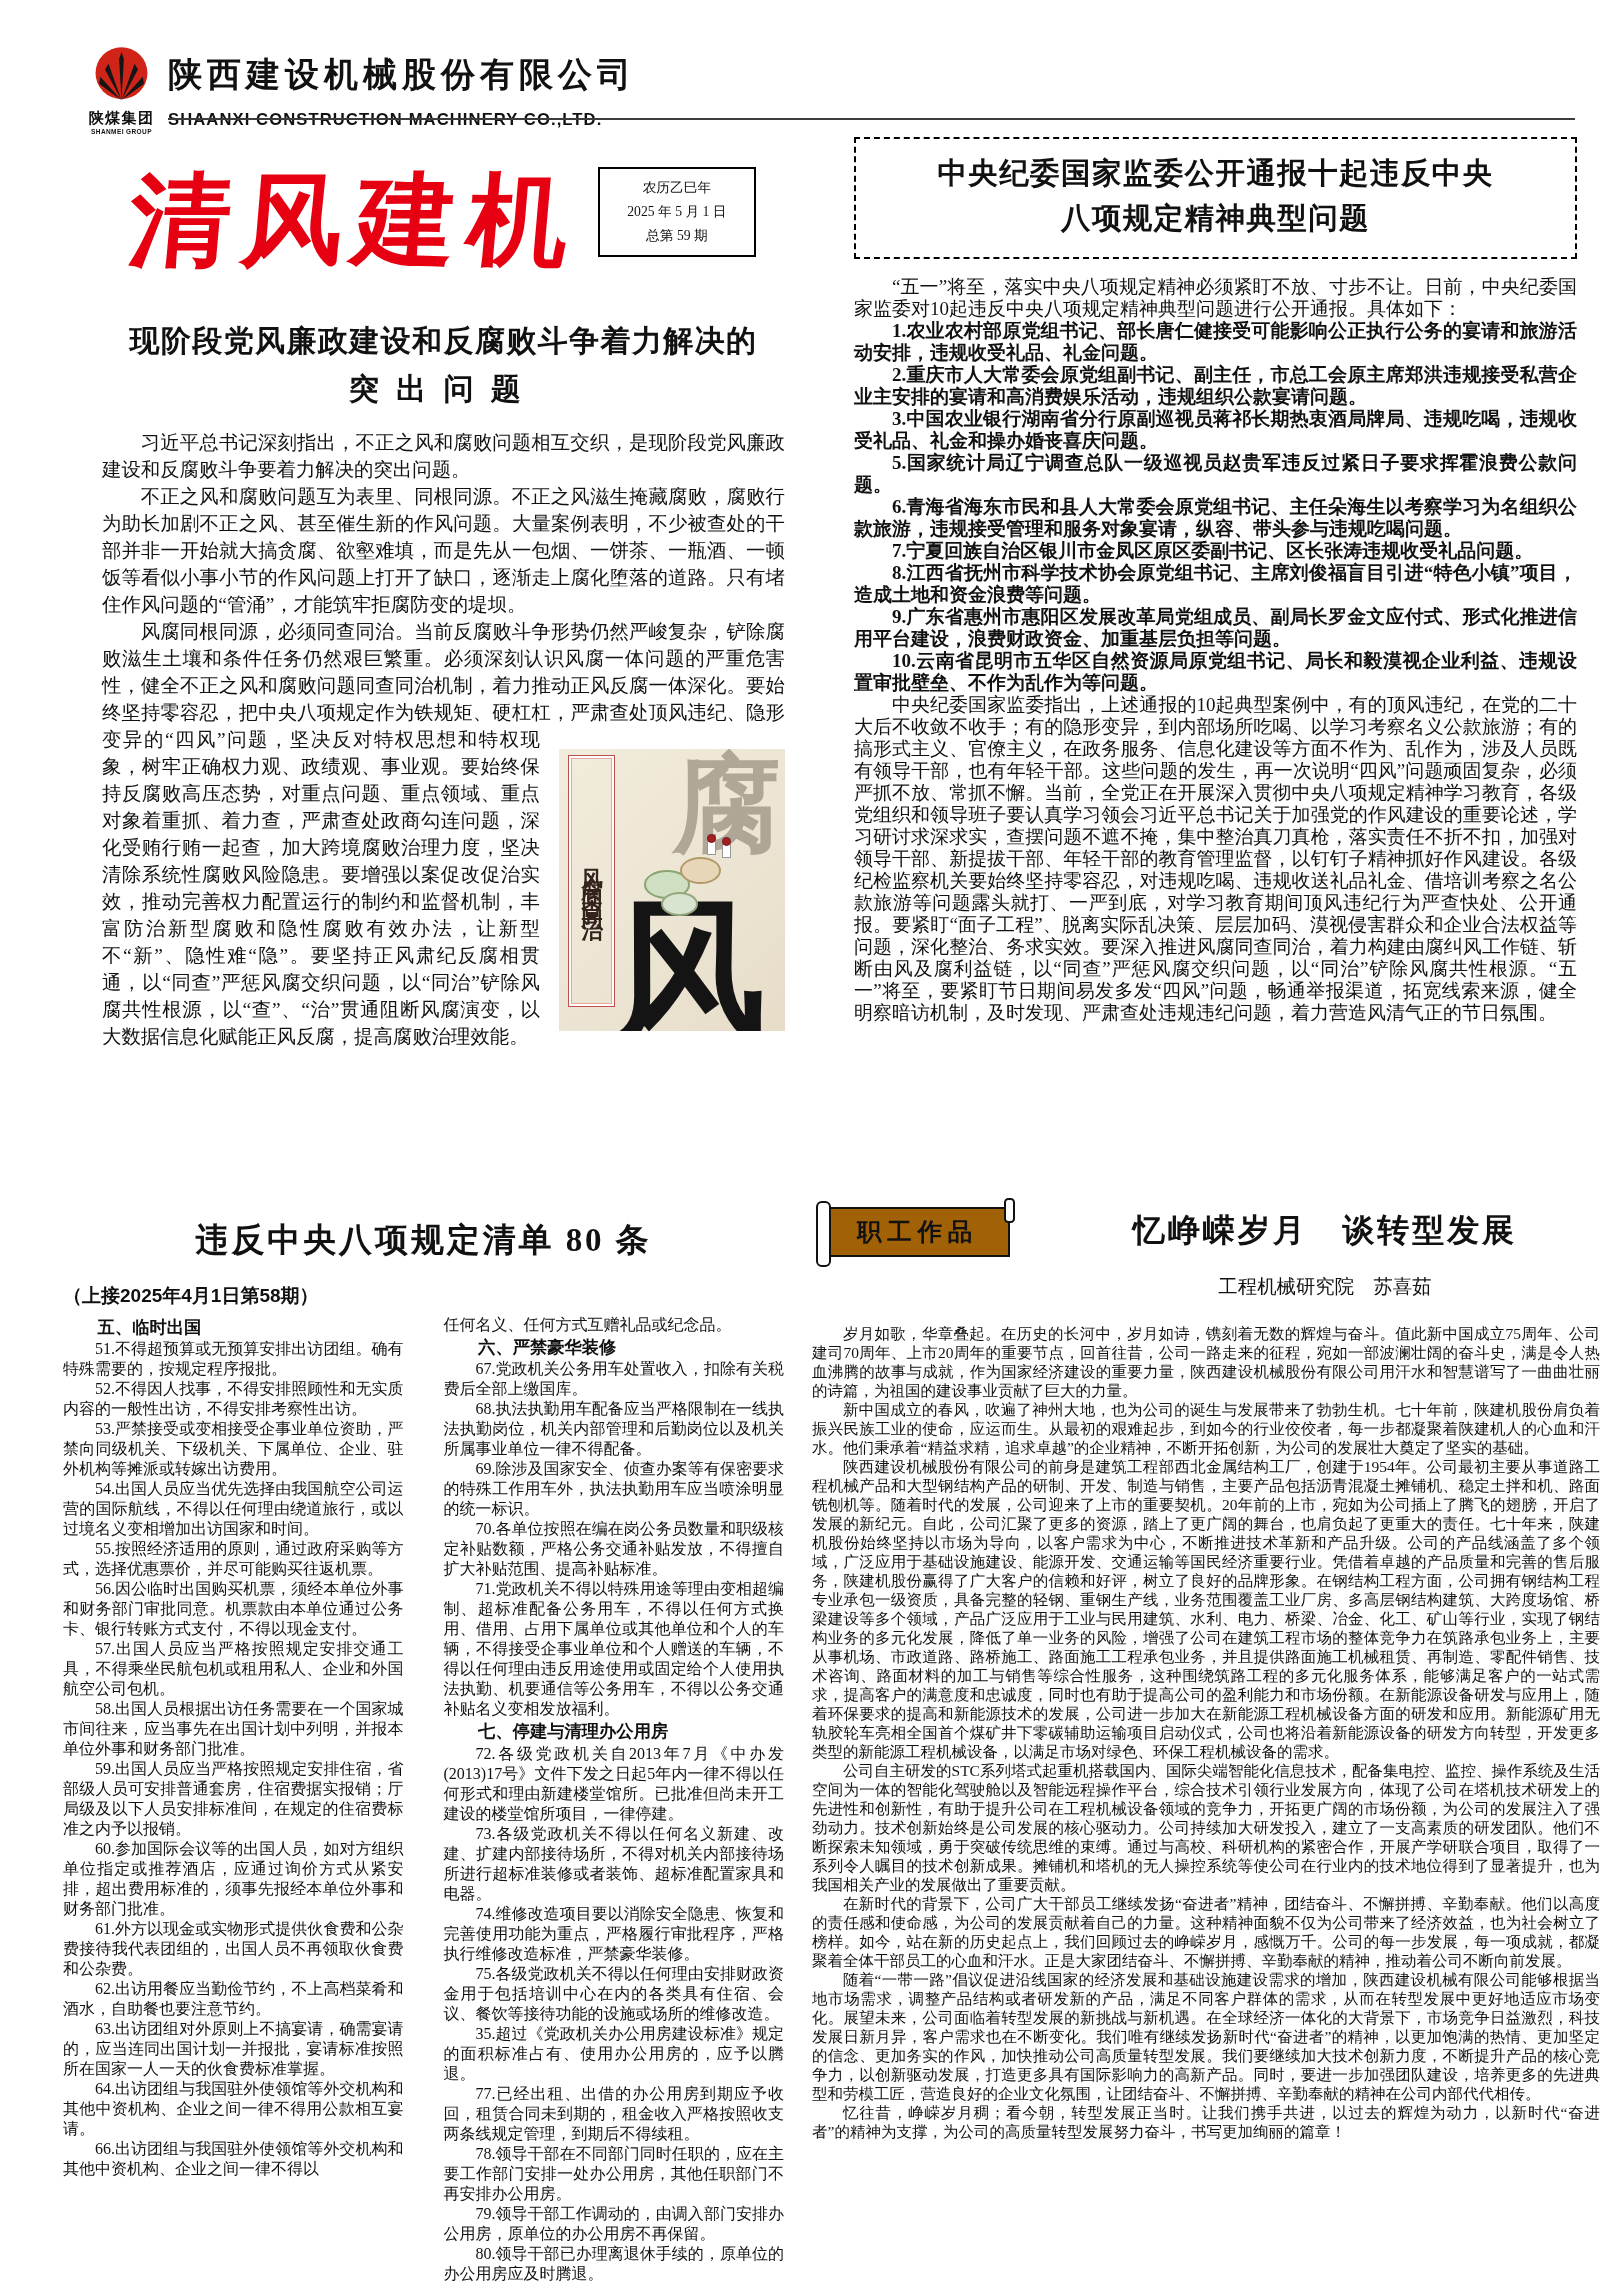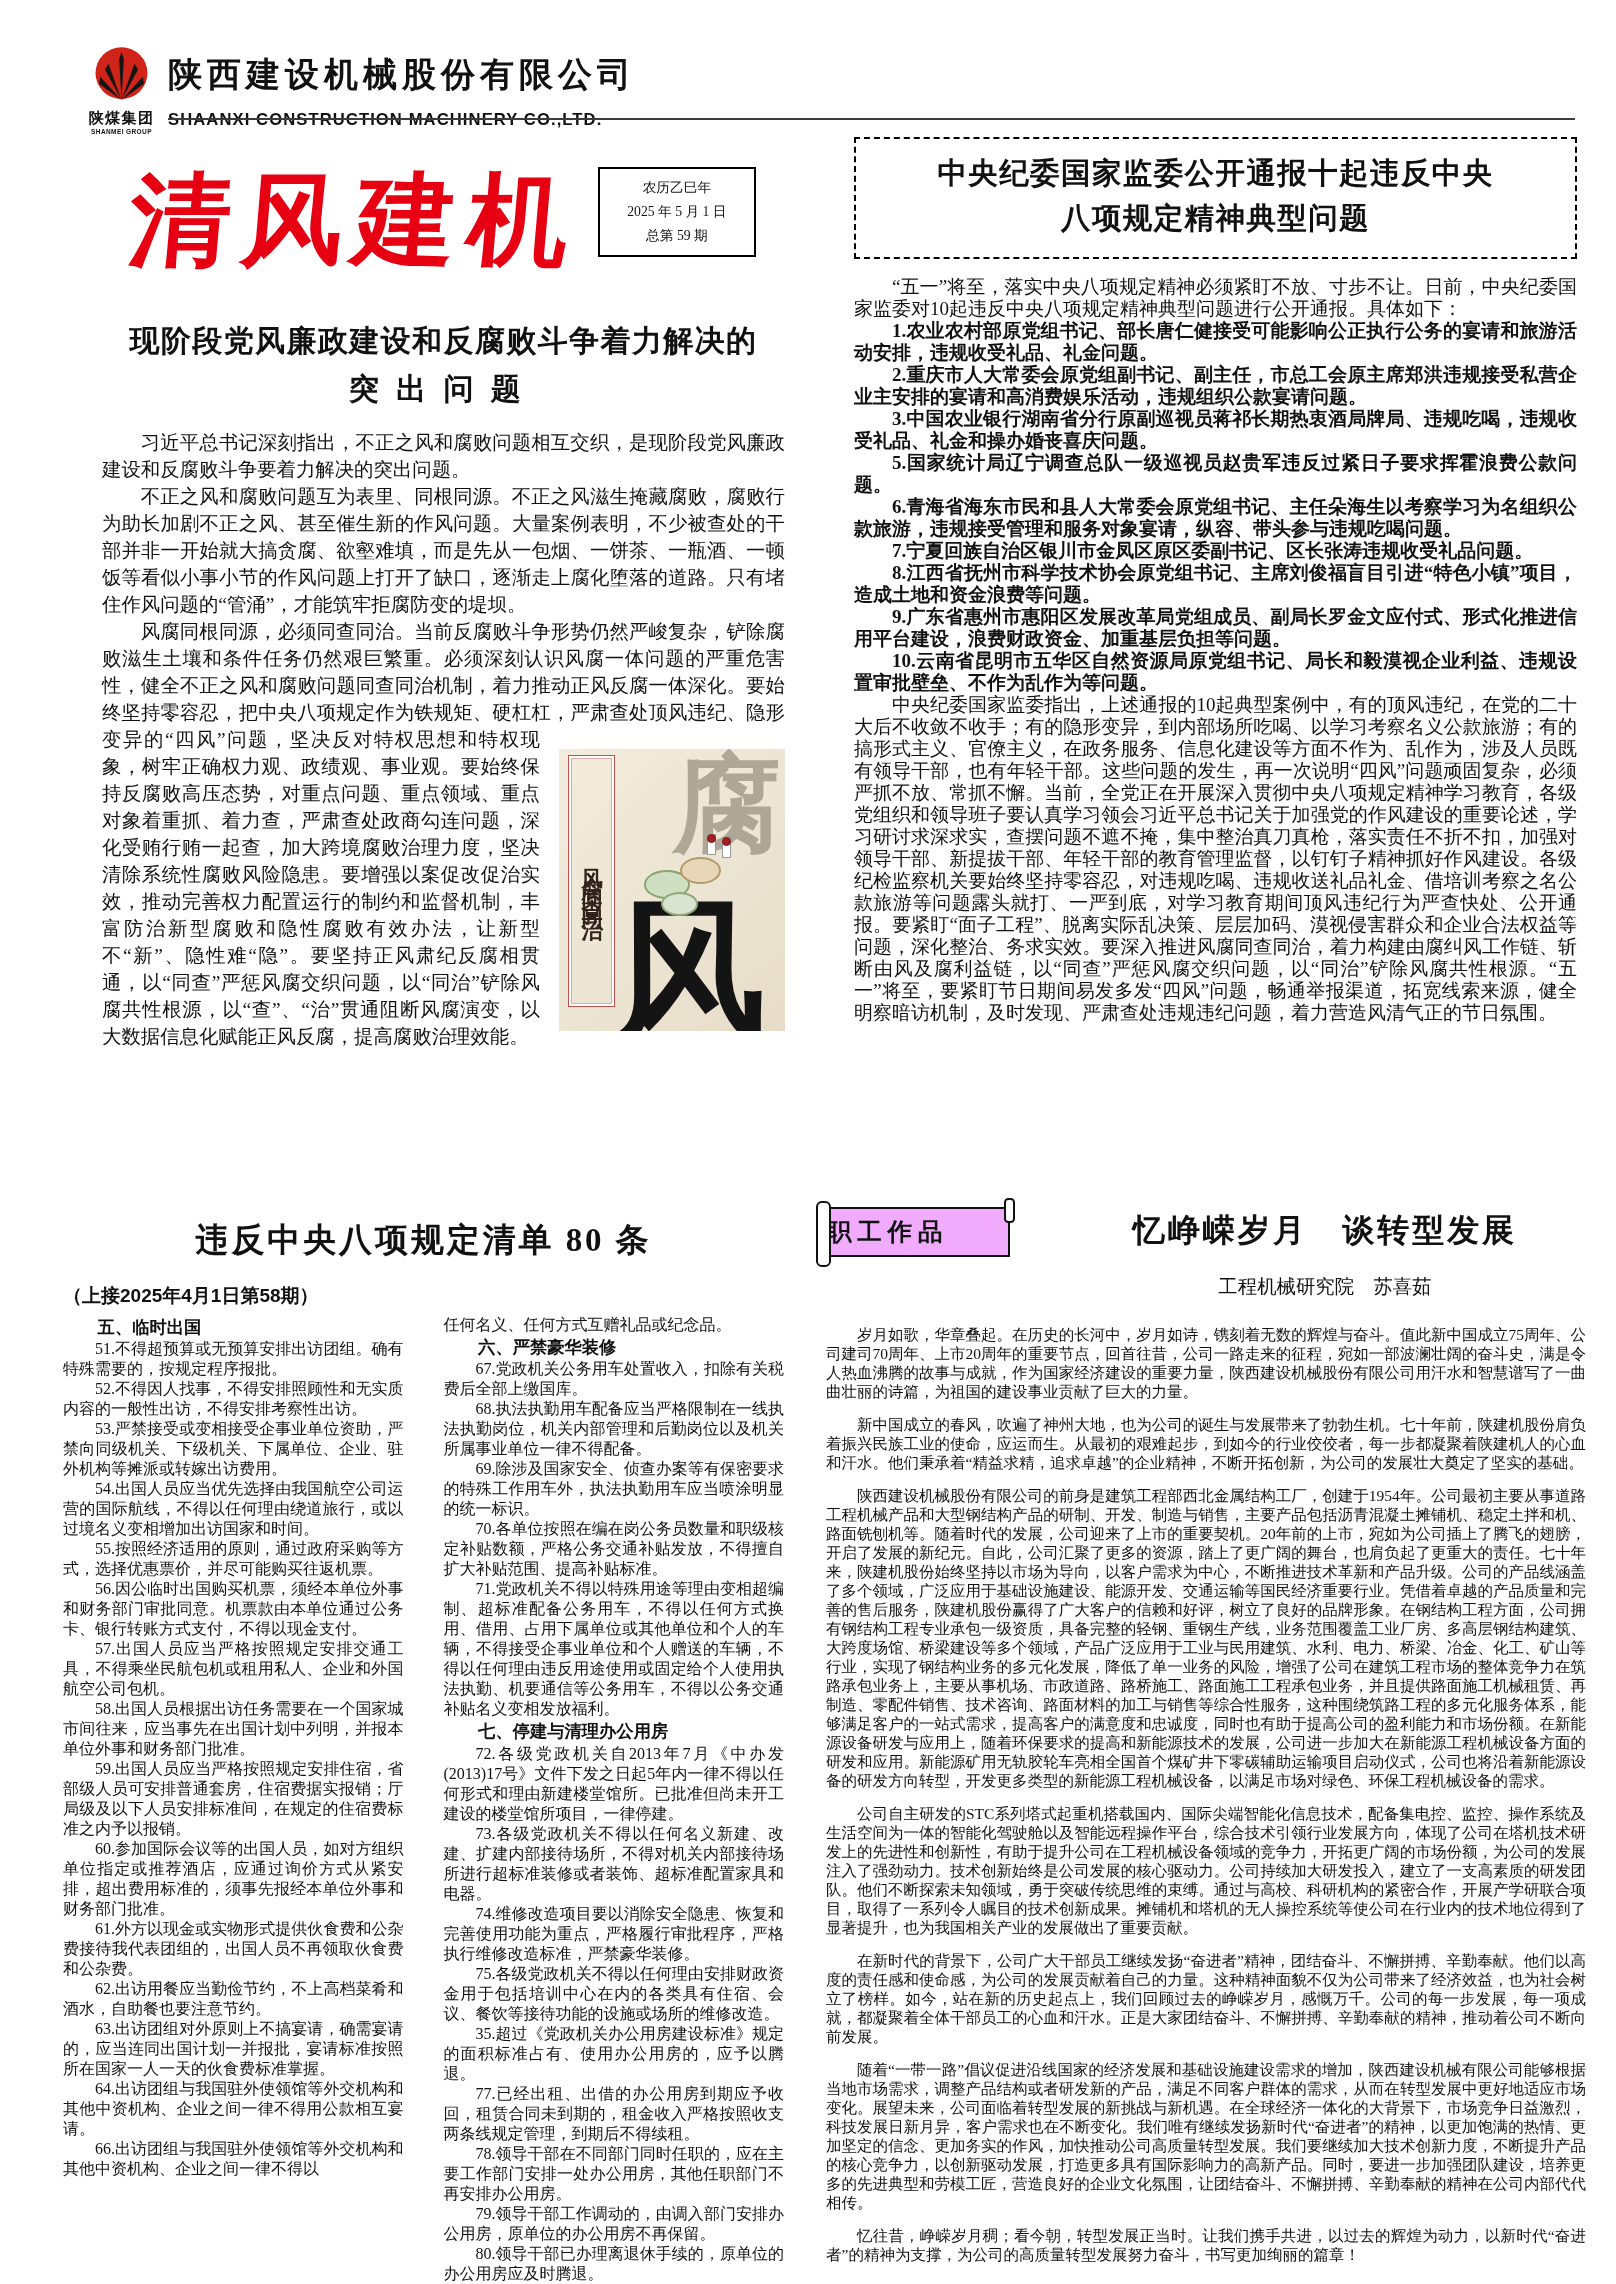--- a/index.html
+++ b/index.html
@@ -57,28 +57,28 @@
   .bl-note{font-family:"Liberation Sans","DejaVu Sans",sans-serif;font-weight:700;font-size:19px;margin-top:20px;}
   .bl-cols{display:flex;gap:40px;margin-top:5.8px;}
   .bl-col{width:341px;font-size:16px;line-height:20px;text-align:justify;}
   .bl-col p{margin:0;text-indent:2em;}
   .bl-col p.flush{text-indent:0;}
   .bl-heading{font-family:"Liberation Sans","DejaVu Sans",sans-serif;font-weight:700;font-size:17.3px;text-indent:2em;margin:2.2px 0;}
 
   
   .section-br{position:absolute;left:812px;top:1190px;width:788px;height:1089px;}
   .br-head{position:relative;height:121px;}
-  .banner{position:absolute;left:13px;top:17.3px;width:181px;height:46px;border:2.2px solid #111;background:#f0abfc;
-          font-size:24.5px;font-weight:700;letter-spacing:5.8px;line-height:46px;}
+  .banner{position:absolute;left:13px;top:17.3px;width:181px;height:46px;border:2.2px solid #111;background:#a16207;
+          font-size:24.5px;font-weight:700;letter-spacing:5.8px;text-align:center;line-height:46px;}
   .banner::before{content:"";position:absolute;left:-11.5px;top:-8.6px;width:11.5px;height:62px;border:2.2px solid #111;border-radius:5.8px;background:#fff;}
   .banner::after{content:"";position:absolute;right:-7.2px;top:-11.5px;width:7.2px;height:21.6px;border:2.2px solid #111;border-radius:4.3px;background:#fff;}
   .br-title{margin-left:238px;text-align:center;font-size:32px;font-weight:700;letter-spacing:2.9px;padding-top:19px;}
   .br-byline{margin-left:238px;text-align:center;font-size:19.4px;margin-top:20px;}
   .br-body{margin-top:13px;font-size:15.5px;line-height:19px;text-align:justify;}
-  .br-body p{margin:14px;text-indent:2em;}
+  .br-body p{margin:0;text-indent:2em;}
 </style>
 </head>
 <body>
 
 <div class="page">
 
   <div class="logo">
     <svg width="59" height="59" viewBox="0 0 100 100">
       <circle cx="50" cy="46" r="44" fill="#cf2417"></circle>
       <g fill="#151515">

